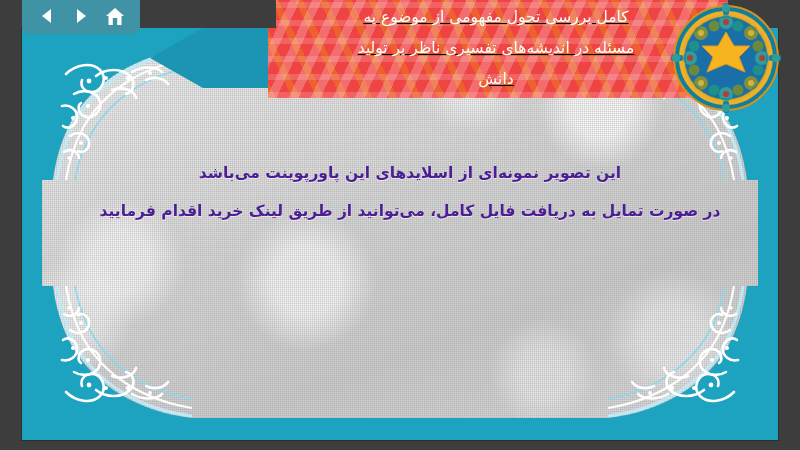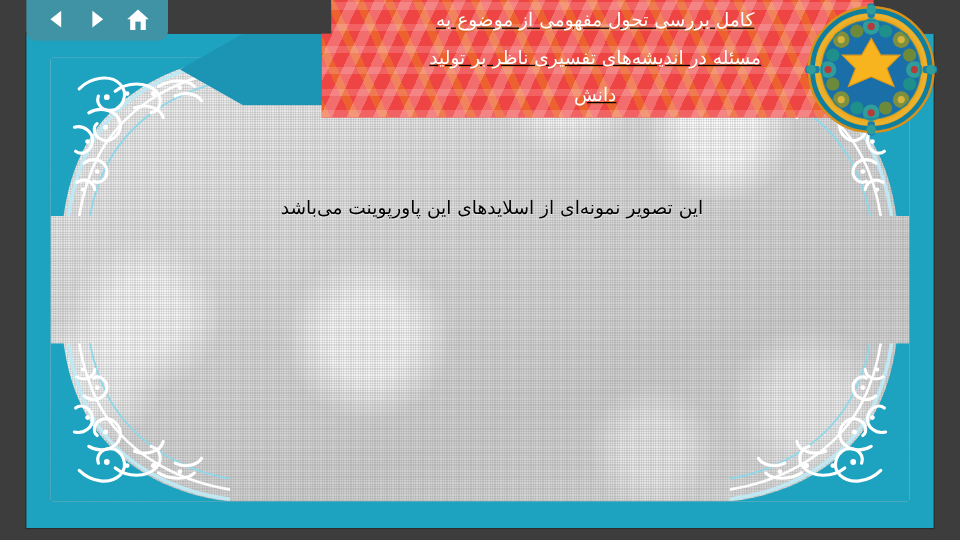--- a/index.html
+++ b/index.html
@@ -145,26 +145,27 @@
   }
 
   
   .body-text{
     position:absolute;
     left:60px; right:40px; top:126px;
     direction:rtl; text-align:center;
     z-index:10;
   }
   .body-line{
-    color:#000000;
+    color:#4c1d95;
     font-size:15.5px;
     line-height:38px;
     font-family:"DejaVu Sans","Liberation Sans",sans-serif;
     white-space:nowrap;
     text-shadow:0 1px 1px rgba(255,255,255,.6);
+    font-weight:bold;
   }
 </style>
 </head>
 <body>
 
 <div class="viewer">
 
   <div class="header-strip"></div>
 
   <div class="slide">
@@ -288,20 +289,21 @@
           <circle cx="46" cy="58" r="2.1"></circle>
             <circle cx="31" cy="70" r="2"></circle>
           <circle cx="39" cy="95" r="2"></circle>
             <circle cx="27" cy="110" r="1.8"></circle>
         </g>
       </svg>
     </div>
 
     <div class="body-text">
       <div class="body-line">این تصویر نمونه‌ای از اسلایدهای این پاورپوینت می‌باشد</div>
+      <div class="body-line">در صورت تمایل به دریافت فایل کامل، می‌توانید از طریق لینک خرید اقدام فرمایید</div>
     </div>
   </div>
 
   <div class="chevron"></div>
   <div class="dark-wedge"></div>
 
   <div class="title-banner">
     <div class="banner-pattern"></div>
     <div class="title-text">کامل بررسی تحول مفهومی از موضوع به
 مسئله در اندیشه‌های تفسیری ناظر بر تولید

